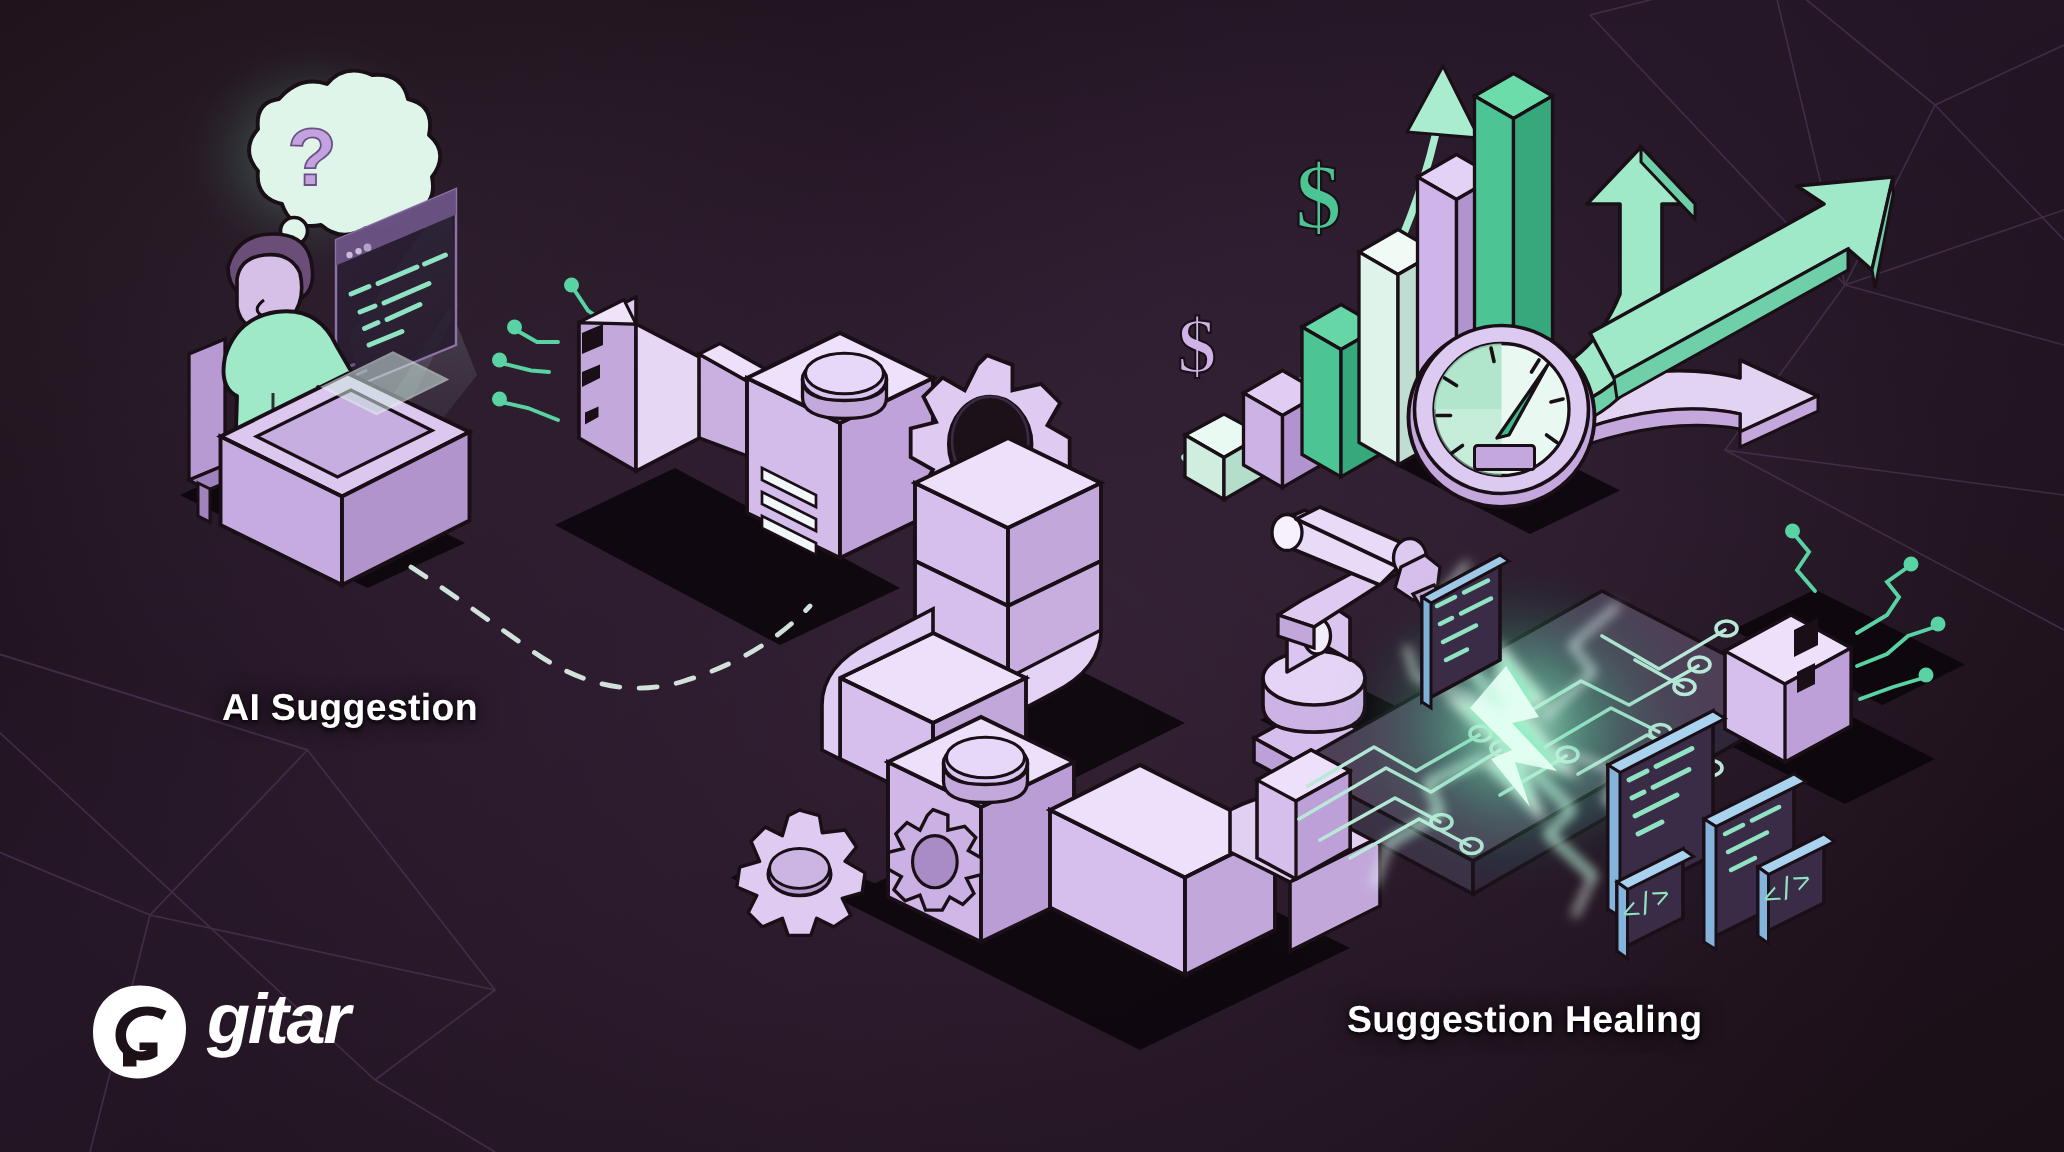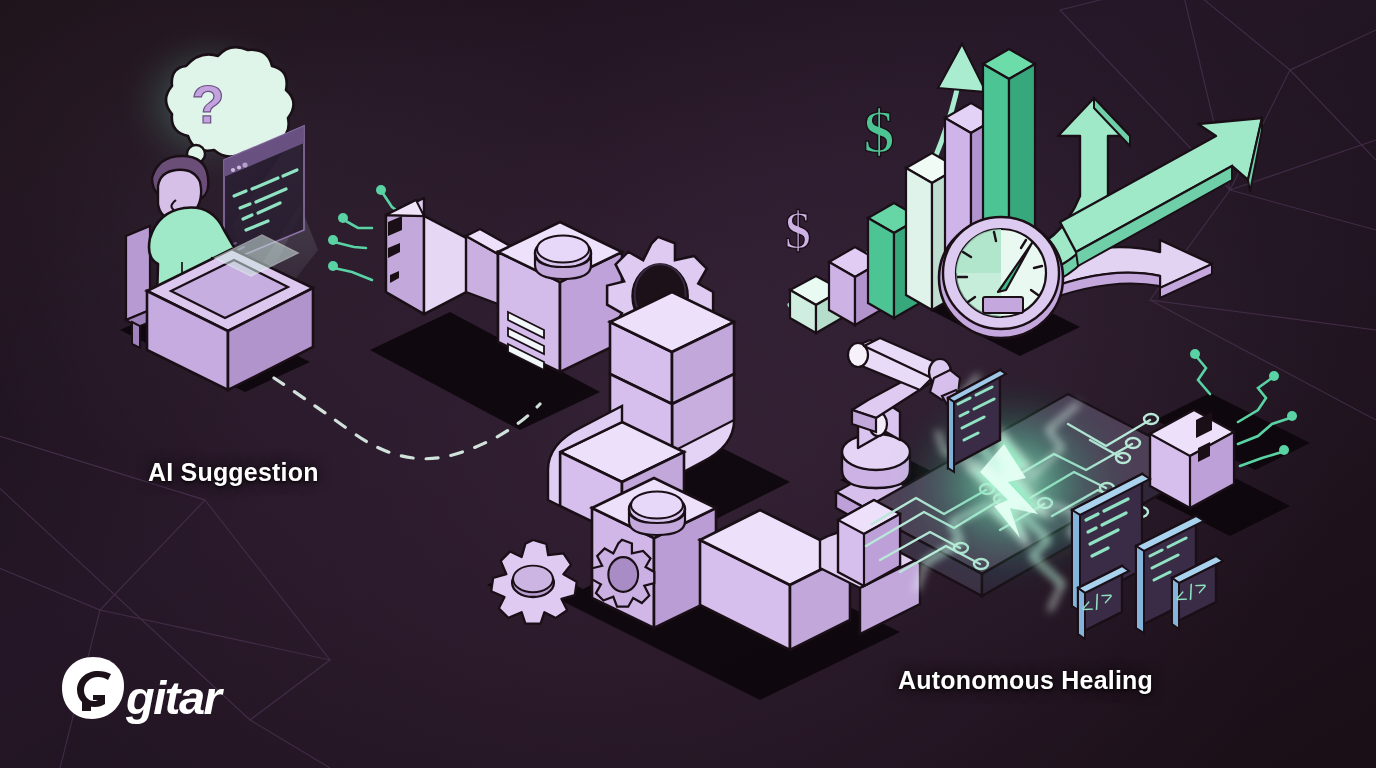--- a/index.html
+++ b/index.html
@@ -26,21 +26,21 @@
     color: #ffffff;
     font-size: 25px;
     font-weight: 700;
     letter-spacing: 0.2px;
     text-shadow: 0 0 14px rgba(0,0,0,0.85), 0 1px 3px rgba(0,0,0,0.9);
     white-space: nowrap;
   }
   #label-ai { left: 148px; top: 458px; }
   #label-heal { left: 898px; top: 666px; }
 
-  #logo { position: absolute; left: 60px; top: 655px; display: flex; align-items: flex-end; }
+  #logo { position: absolute; left: 60px; top: 655px; display: flex; align-items: flex-start; gap: 12px; }
   #logo-word {
     color: #fff; font-size: 47px; font-weight: 700; font-style: italic;
     letter-spacing: -1.5px; line-height: 1;
   }
 </style>
 </head>
 <body>
 
 <div id="stage">
 
@@ -510,21 +510,21 @@
       <g fill="#59d3a4">
         <circle cx="1274" cy="376" r="5"></circle>
           <circle cx="1292" cy="416" r="5"></circle>
         <circle cx="1284" cy="450" r="5"></circle>
           <circle cx="1195" cy="354" r="5"></circle>
       </g>
     </g>
   </svg>
 
   <div class="label" id="label-ai">AI Suggestion</div>
-  <div class="label" id="label-heal">Autonomous Healing</div>
+  <div class="label" id="label-heal">Suggestion Healing</div>
 
   <div id="logo">
     <svg width="66" height="66" viewBox="0 0 66 66">
       <path d="M33 2 C52 2 64 14 64 31 C64 50 50 64 32 64 C14 64 2 51 2 33 C2 15 15 2 33 2 Z" fill="#ffffff"></path>
       <path d="M38 16 C26 16 17 24 17 35 C17 45 25 52 35 52 C39 52 42 51 45 49
                L45 40 L33 40 L33 45 L38 45 C36 46 35 46 34 46
                C28 46 24 41 24 35 C24 28 30 22 38 22 C42 22 45 23 48 25 L51 19
                C47 17 43 16 38 16 Z" fill="#1d1119"></path>
       <path d="M22 44 L22 56 L31 56 L31 50 L28 50 L28 44 Z" fill="#1d1119"></path>
     </svg>

